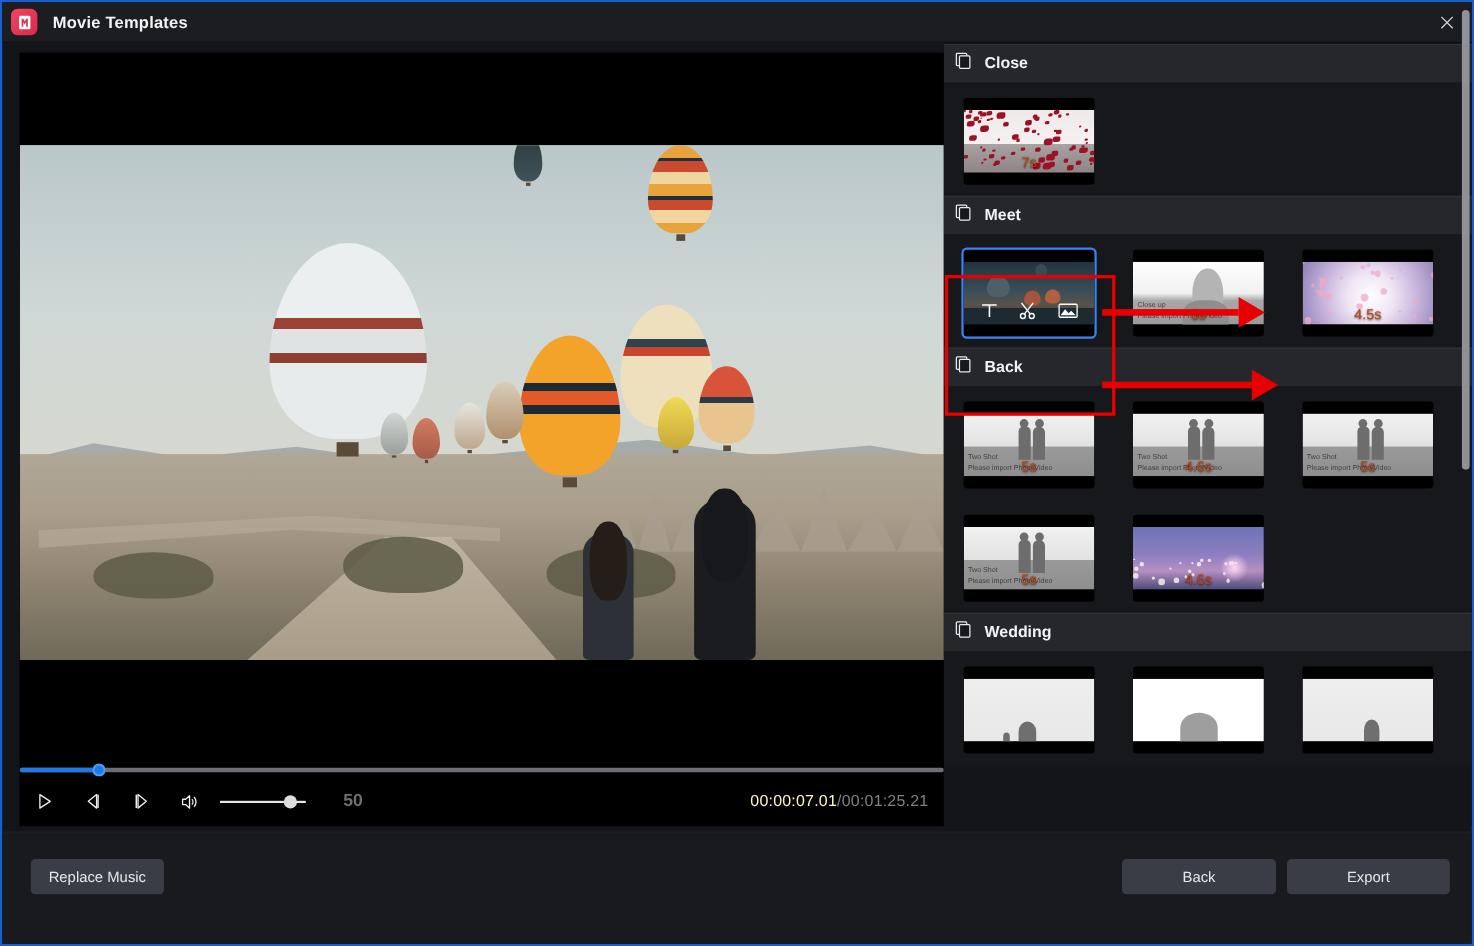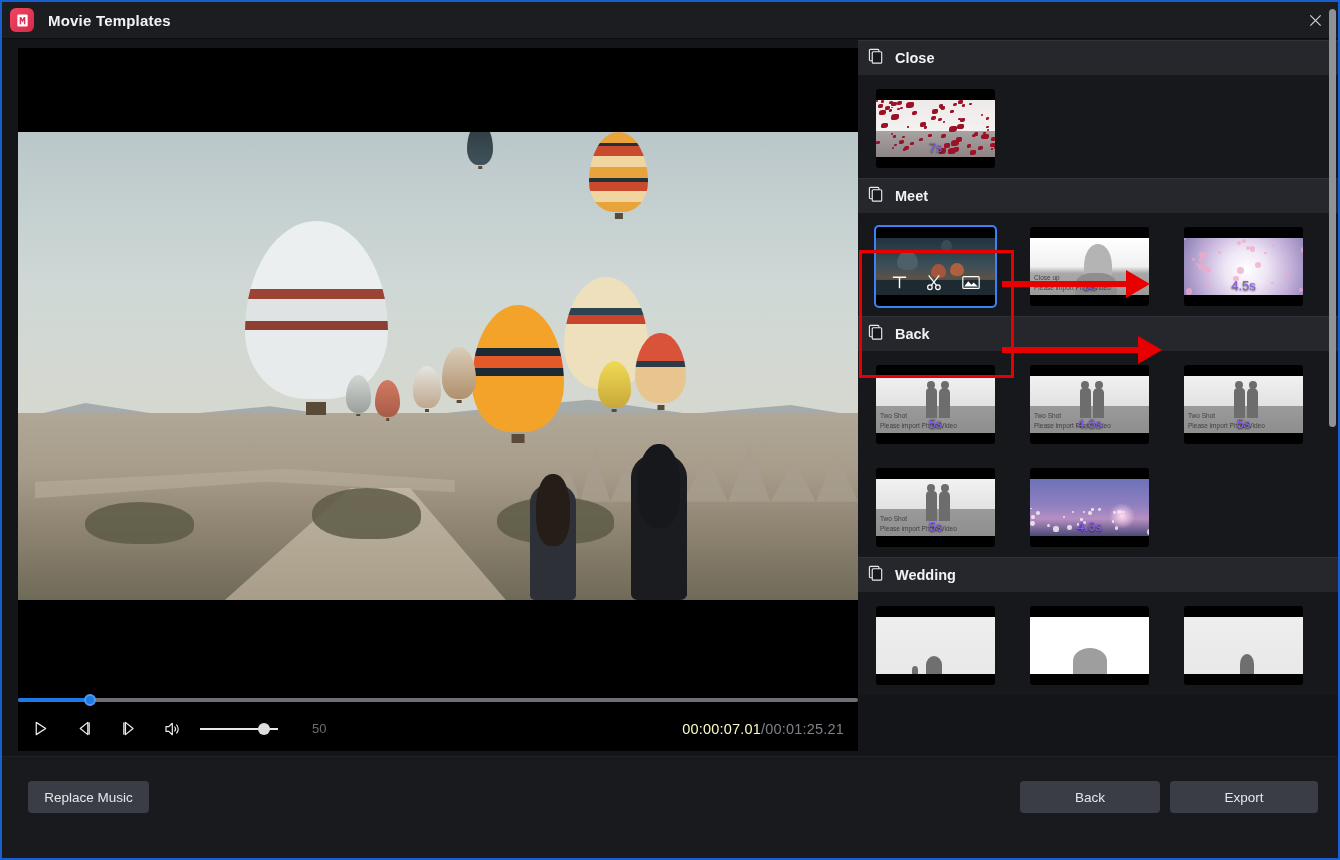--- a/index.html
+++ b/index.html
@@ -157,21 +157,21 @@
     margin-left:6px; display:flex; align-items:center; cursor:pointer;
   }
   .vol-track {
     position:absolute; left:0; width:100%; height:2px; background:#e6e7e9;
   }
   .vol-handle {
     position:absolute; width:12px; height:12px; border-radius:50%;
     background:#dcdee0; transform:translateX(-50%);
   }
   .vol-value {
-    margin-left:34px; color:#6c6e73; font-size:13px;
+    margin-left:34px; color:#6c6e73; font-size:16px;font-weight:bold;
   }
   .timecode {
     position:absolute; right:14px; top:50%; transform:translateY(-50%);
     font-size:14.5px; letter-spacing:.2px;
   }
   .tc-cur { color:#fef9c3; }
   .tc-sep, .tc-total { color:#7e8186; }
 
   
   .templates-panel {
@@ -206,21 +206,21 @@
     overflow:hidden; cursor:pointer;
     flex:none;
   }
   .thumb.selected { outline:2px solid #3b82f6; outline-offset:0px; }
   .thumb-inner {
     position:absolute; left:0; top:11px;
     width:100%; height:57px; overflow:hidden;
   }
   .dur {
     position:absolute; left:0; right:0; bottom:13px;
-    text-align:center; color:#8b5cf6;
+    text-align:center; color:#c2410c;
     font-size:13px; text-shadow:0 1px 2px rgba(0,0,0,.8);
   }
   .tpl-caption {
     position:absolute; left:4px; bottom:14px;
     color:#3b3b3b; font-size:6.5px; line-height:1.45;
     text-align:left; opacity:.95;
   }
   .tpl-caption b { font-weight:normal; display:block; }
   
   .art-two-shot { position:absolute; inset:0; background:linear-gradient(#f1f1f1 0%, #e2e2e2 52%, #9a9a9a 53%, #8e8e8e 100%); }

